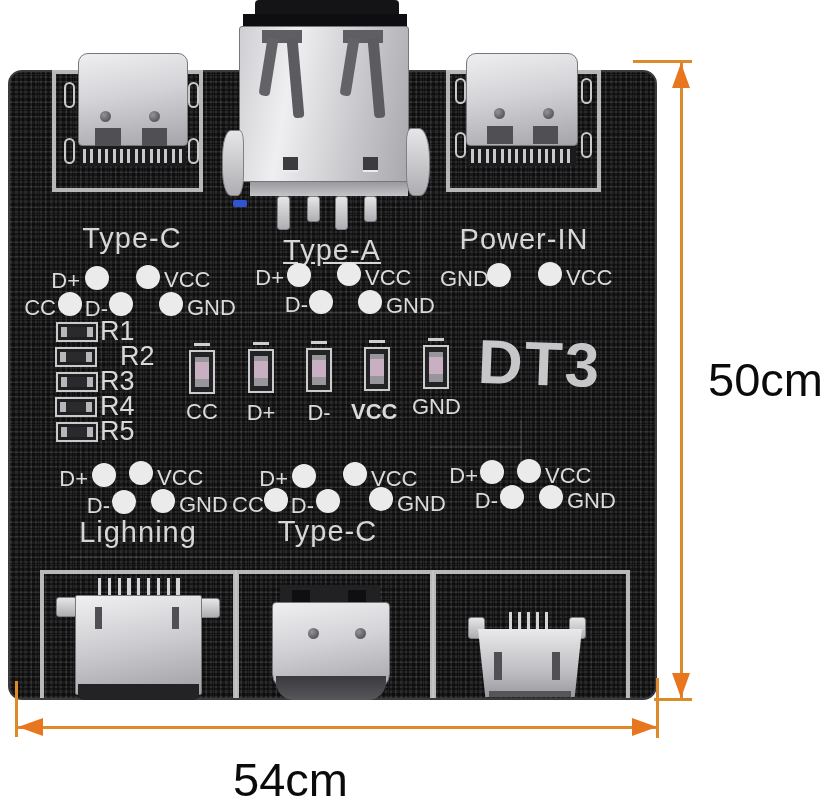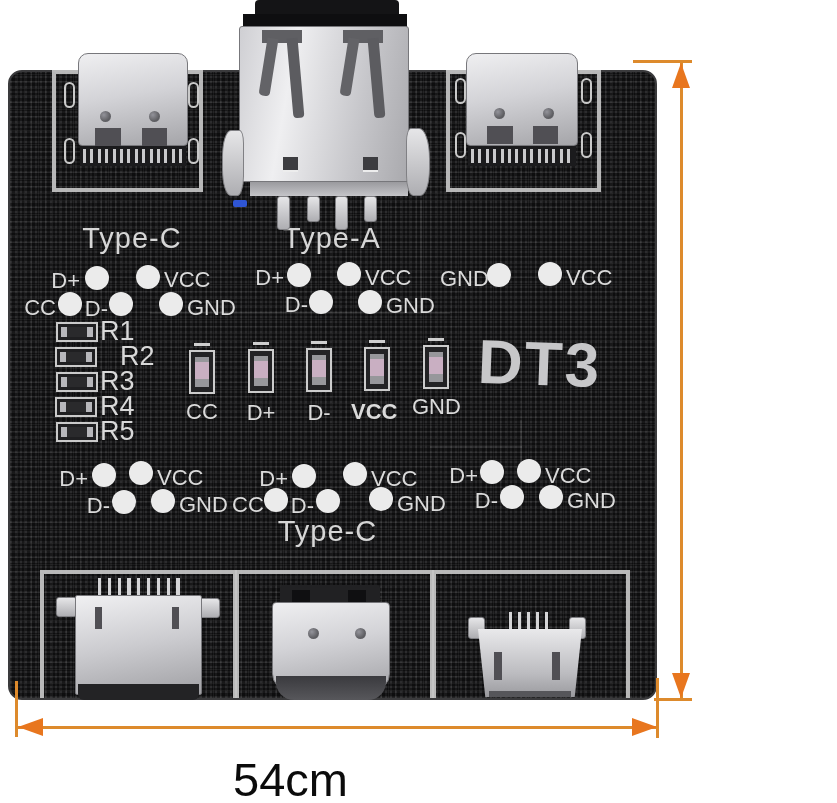--- a/index.html
+++ b/index.html
@@ -65,21 +65,23 @@
 
   <div class="sbox" style="left:52px;top:70px;width:151px;height:122px;"></div>
   <div class="sbox" style="left:446px;top:70px;width:155px;height:122px;"></div>
   <div class="sbox open-bottom" style="left:40px;top:570px;width:197px;height:128px;"></div>
   <div class="sbox open-bottom" style="left:235px;top:570px;width:199px;height:128px;"></div>
   <div class="sbox open-bottom" style="left:432px;top:570px;width:198px;height:128px;"></div>
 
   <div style="position:absolute;left:233px;top:200px;width:14px;height:7px;background:#2f55d4;border-radius:2px;"></div>
 
   <div class="title" style="left:62px;top:222px;width:140px;">Type-C</div>
-  <div class="title" style="left:262px;top:222px;width:140px;">Type-A</div>
+  <div class="title" style="left:262px;top:234px;width:140px;text-decoration:underline;">Type-A</div>
+  <div class="title" style="left:444px;top:223px;width:160px;">Power-IN</div>
+  <div class="title" style="left:58px;top:516px;width:160px;">Lighning</div>
   <div class="title" style="left:265px;top:515px;width:125px;">Type-C</div>
 
   <div class="lbl lblr" style="left:40px;top:268px;width:40px;">D+</div>
   <div class="dot" style="left:85px;top:266px;"></div>
   <div class="dot" style="left:136px;top:265px;"></div>
   <div class="lbl" style="left:164px;top:267px;">VCC</div>
   <div class="lbl lblr" style="left:24px;top:295px;width:32px;">CC</div>
   <div class="dot" style="left:58px;top:292px;"></div>
   <div class="lbl lblr" style="left:80px;top:296px;width:28px;">D-</div>
   <div class="dot" style="left:109px;top:292px;"></div>
@@ -250,15 +252,16 @@
   <div class="dim" style="left:654px;top:698px;width:38px;height:3px;"></div>
   <div class="tri" style="left:672px;top:63px;border-left:9px solid transparent;border-right:9px solid transparent;border-bottom:25px solid #e8761e;"></div>
   <div class="tri" style="left:672px;top:673px;border-left:9px solid transparent;border-right:9px solid transparent;border-top:25px solid #e8761e;"></div>
 
   <div class="dim" style="left:17px;top:726px;width:641px;height:3px;"></div>
   <div class="dim" style="left:15px;top:681px;width:3px;height:56px;"></div>
   <div class="dim" style="left:656px;top:678px;width:3px;height:60px;"></div>
   <div class="tri" style="left:18px;top:718px;border-top:9px solid transparent;border-bottom:9px solid transparent;border-right:25px solid #e8761e;"></div>
   <div class="tri" style="left:632px;top:718px;border-top:9px solid transparent;border-bottom:9px solid transparent;border-left:25px solid #e8761e;"></div>
 
+  <div class="dim-label" style="left:708px;top:352px;">50cm</div>
   <div class="dim-label" style="left:233px;top:752px;">54cm</div>
 
 </div>
 
 </body></html>

